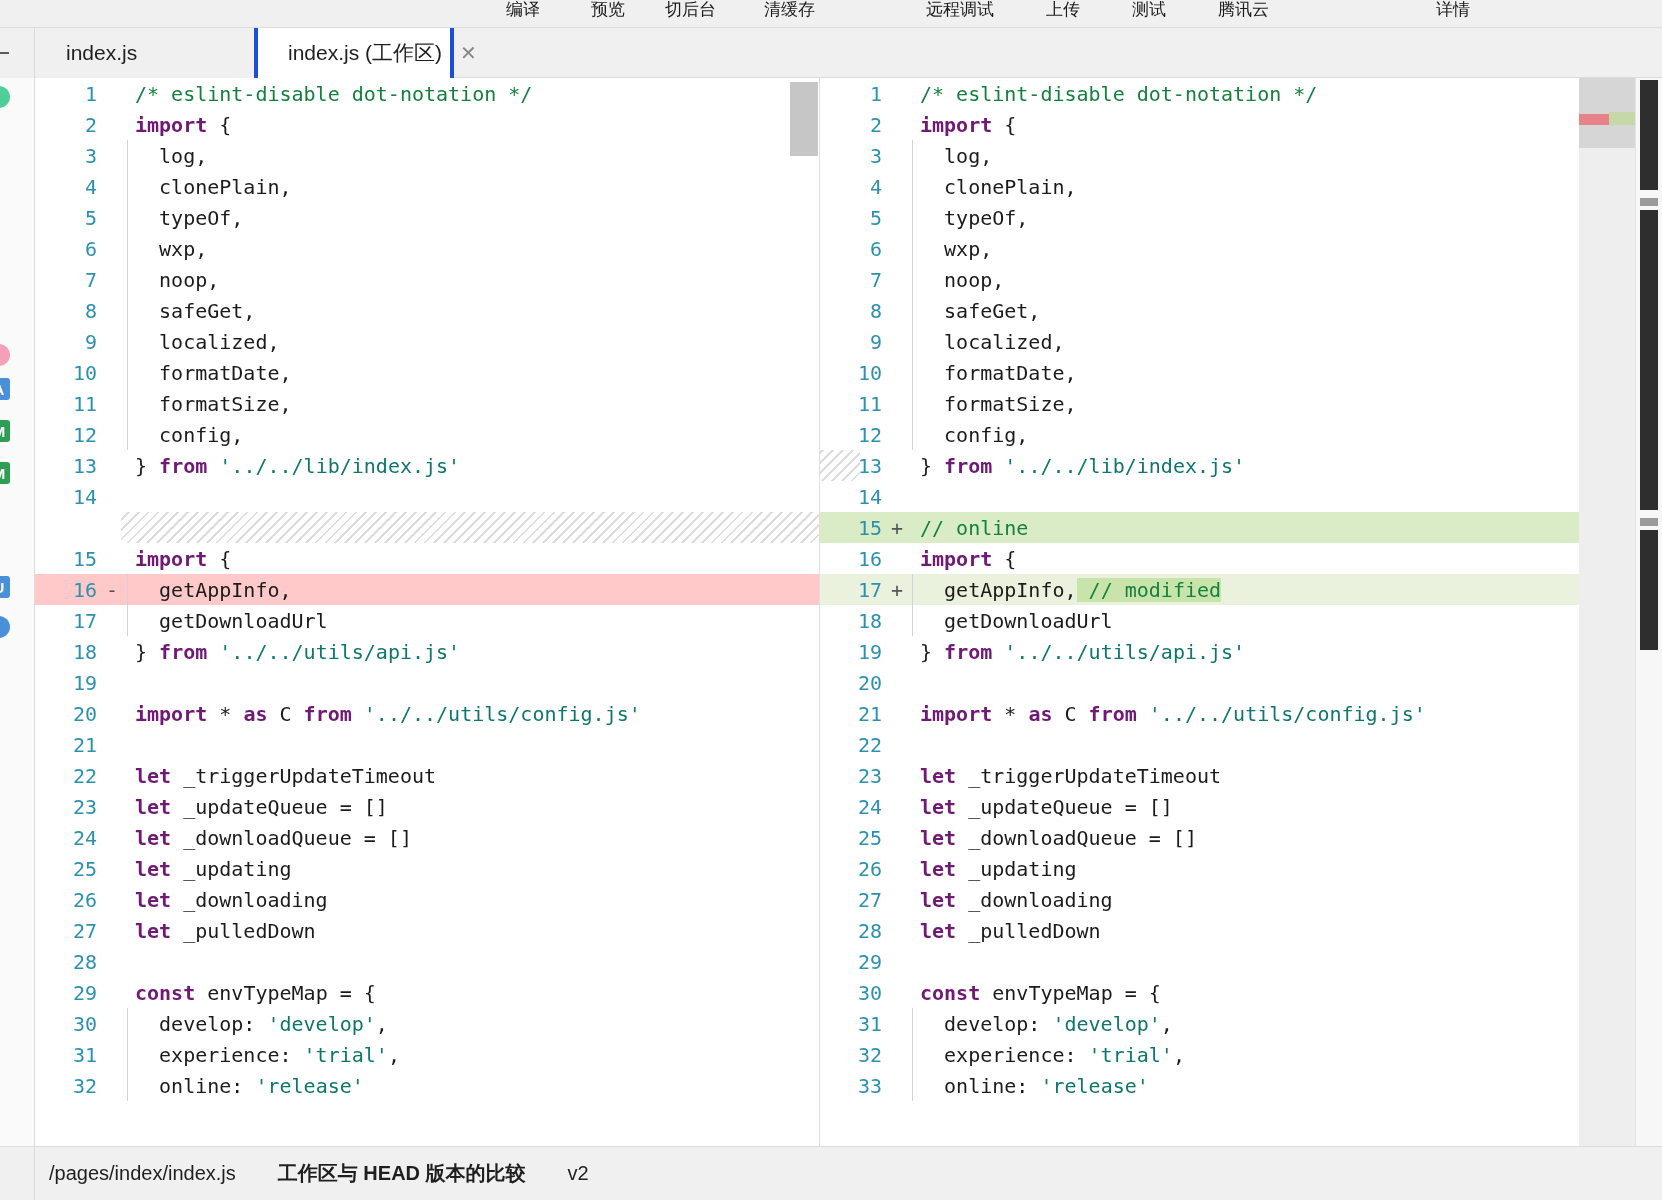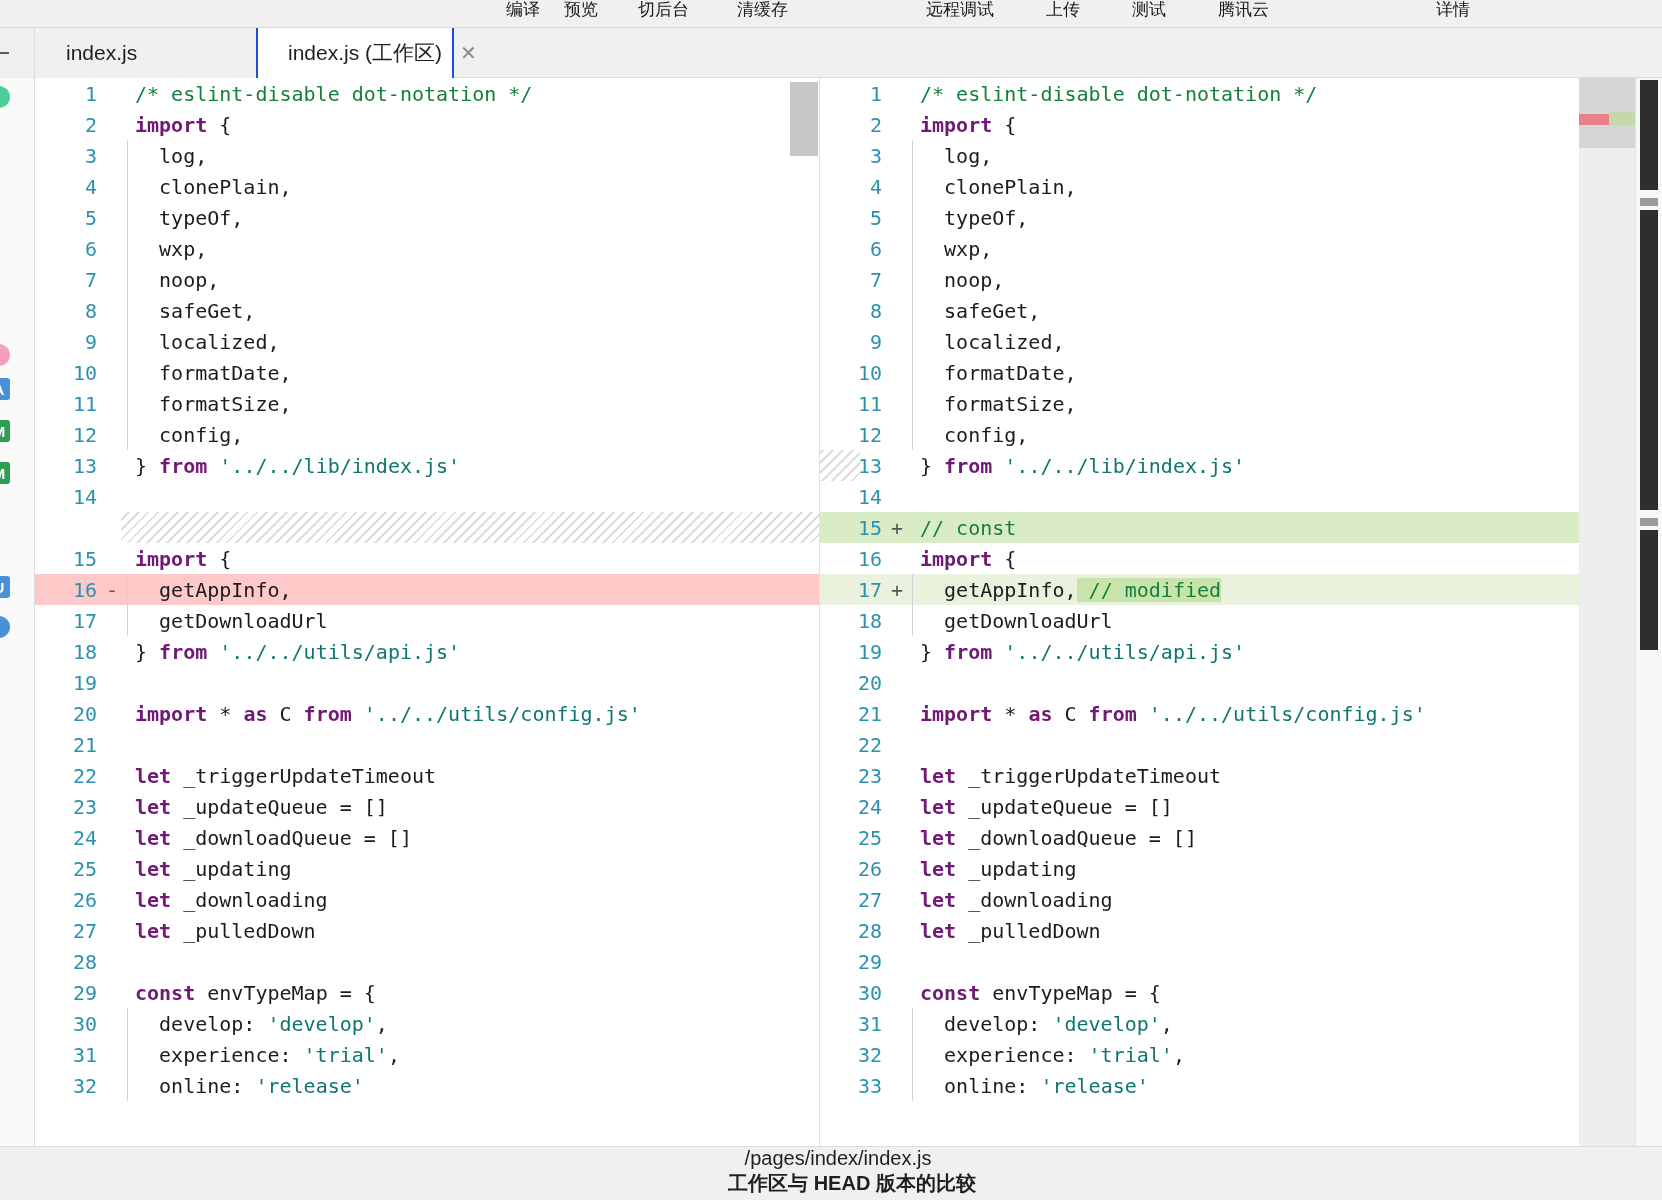--- a/index.html
+++ b/index.html
@@ -43,21 +43,21 @@
     border-right: 1px solid #dcdcdc;
   }
   .tab-rail-stub::after {
     content: ""; position: absolute;
     left: 0; top: 24px; width: 9px; height: 2px;
     background: #5a5a5a;
   }
   .tab {
     position: absolute; top: 0; height: 50px;
     display: flex; align-items: center;
-    border-right: 2px solid #1d4ed8;
+    border-right: 4px solid #1d4ed8;
     font-size: 21px;
     color: #1f1f1f;
     font-family: "Liberation Sans", sans-serif;
     white-space: nowrap;
   }
   .tab.inactive { background: #f0f0f0; }
   .tab.active { background: #ffffff; }
   .tab-label { padding-left: 30px; }
   .tab-close {
     margin-left: 18px; margin-right: 22px;
@@ -181,39 +181,39 @@
     position: absolute; left: 4px; width: 18px;
     background: #2e2e2e;
   }
 
   
   .statusbar {
     position: absolute; left: 0; top: 1146px;
     width: 1662px; height: 54px;
     background: #f0f0f0;
     border-top: 1px solid #dcdcdc;
-    display: flex; align-items: center; flex-direction: column;
+    display: flex; align-items: center;
   }
   .sb-rail {
     width: 35px; height: 54px;
     border-right: 1px solid #dcdcdc;
   }
   .sb-item {
     font-size: 20px; color: #1f1f1f;
     white-space: nowrap;
     font-family: "Liberation Sans", sans-serif;
   }
 </style>
 </head>
 <body>
 
 <div class="toolbar">
   <div class="toolbar-group" id="tb-left" style="left:500px">
       <div class="tb-item" style="margin-left: 0px;">编译</div>
-      <div class="tb-item" style="margin-left: 12px;">预览</div>
+      <div class="tb-item" style="margin-left: 39px;">预览</div>
       <div class="tb-item" style="margin-left: 28px; text-align: right;">切后台</div>
       <div class="tb-item" style="margin-left: 36px;">清缓存</div>
     </div>
   <div class="toolbar-group" id="tb-right" style="left:920px">
       <div class="tb-item" style="margin-left: 0px;">远程调试</div>
       <div class="tb-item" style="margin-left: 40px;">上传</div>
       <div class="tb-item" style="margin-left: 40px;">测试</div>
       <div class="tb-item" style="margin-left: 40px;">腾讯云</div>
     </div>
   <div class="toolbar-group" id="tb-far" style="left:1430px">
@@ -310,21 +310,21 @@
       <div class="ln-row"><span class="ln-num">5</span><span class="ln-sign"></span><span class="ln-guard on"></span><span class="ln-code"><span class="tk-id">  typeOf,</span></span></div>
       <div class="ln-row"><span class="ln-num">6</span><span class="ln-sign"></span><span class="ln-guard on"></span><span class="ln-code"><span class="tk-id">  wxp,</span></span></div>
       <div class="ln-row"><span class="ln-num">7</span><span class="ln-sign"></span><span class="ln-guard on"></span><span class="ln-code"><span class="tk-id">  noop,</span></span></div>
       <div class="ln-row"><span class="ln-num">8</span><span class="ln-sign"></span><span class="ln-guard on"></span><span class="ln-code"><span class="tk-id">  safeGet,</span></span></div>
       <div class="ln-row"><span class="ln-num">9</span><span class="ln-sign"></span><span class="ln-guard on"></span><span class="ln-code"><span class="tk-id">  localized,</span></span></div>
       <div class="ln-row"><span class="ln-num">10</span><span class="ln-sign"></span><span class="ln-guard on"></span><span class="ln-code"><span class="tk-id">  formatDate,</span></span></div>
       <div class="ln-row"><span class="ln-num">11</span><span class="ln-sign"></span><span class="ln-guard on"></span><span class="ln-code"><span class="tk-id">  formatSize,</span></span></div>
       <div class="ln-row"><span class="ln-num">12</span><span class="ln-sign"></span><span class="ln-guard on"></span><span class="ln-code"><span class="tk-id">  config,</span></span></div>
       <div class="ln-row"><span class="ln-num">13</span><span class="ln-sign"></span><span class="ln-guard"></span><span class="ln-code"><span class="tk-pun">} </span><span class="tk-key">from</span><span class="tk-pun"> </span><span class="tk-str">'../../lib/index.js'</span></span></div>
       <div class="ln-row"><span class="ln-num">14</span><span class="ln-sign"></span><span class="ln-guard"></span><span class="ln-code"><span class="tk-id"></span></span></div>
-      <div class="ln-row row-add"><span class="ln-num">15</span><span class="ln-sign">+</span><span class="ln-guard"></span><span class="ln-code"><span class="tk-com">// const</span></span></div>
+      <div class="ln-row row-add"><span class="ln-num">15</span><span class="ln-sign">+</span><span class="ln-guard"></span><span class="ln-code"><span class="tk-com">// online</span></span></div>
       <div class="ln-row"><span class="ln-num">16</span><span class="ln-sign"></span><span class="ln-guard"></span><span class="ln-code"><span class="tk-key">import</span><span class="tk-pun"> {</span></span></div>
       <div class="ln-row row-addsub"><span class="ln-num">17</span><span class="ln-sign">+</span><span class="ln-guard on"></span><span class="ln-code"><span class="tk-id">  getAppInfo,</span><span class="tk-com inline-add"> // modified</span></span></div>
       <div class="ln-row"><span class="ln-num">18</span><span class="ln-sign"></span><span class="ln-guard on"></span><span class="ln-code"><span class="tk-id">  getDownloadUrl</span></span></div>
       <div class="ln-row"><span class="ln-num">19</span><span class="ln-sign"></span><span class="ln-guard"></span><span class="ln-code"><span class="tk-pun">} </span><span class="tk-key">from</span><span class="tk-pun"> </span><span class="tk-str">'../../utils/api.js'</span></span></div>
       <div class="ln-row"><span class="ln-num">20</span><span class="ln-sign"></span><span class="ln-guard"></span><span class="ln-code"><span class="tk-id"></span></span></div>
       <div class="ln-row"><span class="ln-num">21</span><span class="ln-sign"></span><span class="ln-guard"></span><span class="ln-code"><span class="tk-key">import</span><span class="tk-pun"> * </span><span class="tk-key">as</span><span class="tk-id"> C </span><span class="tk-key">from</span><span class="tk-pun"> </span><span class="tk-str">'../../utils/config.js'</span></span></div>
       <div class="ln-row"><span class="ln-num">22</span><span class="ln-sign"></span><span class="ln-guard"></span><span class="ln-code"><span class="tk-id"></span></span></div>
       <div class="ln-row"><span class="ln-num">23</span><span class="ln-sign"></span><span class="ln-guard"></span><span class="ln-code"><span class="tk-key">let</span><span class="tk-id"> _triggerUpdateTimeout</span></span></div>
       <div class="ln-row"><span class="ln-num">24</span><span class="ln-sign"></span><span class="ln-guard"></span><span class="ln-code"><span class="tk-key">let</span><span class="tk-id"> _updateQueue = []</span></span></div>
       <div class="ln-row"><span class="ln-num">25</span><span class="ln-sign"></span><span class="ln-guard"></span><span class="ln-code"><span class="tk-key">let</span><span class="tk-id"> _downloadQueue = []</span></span></div>

